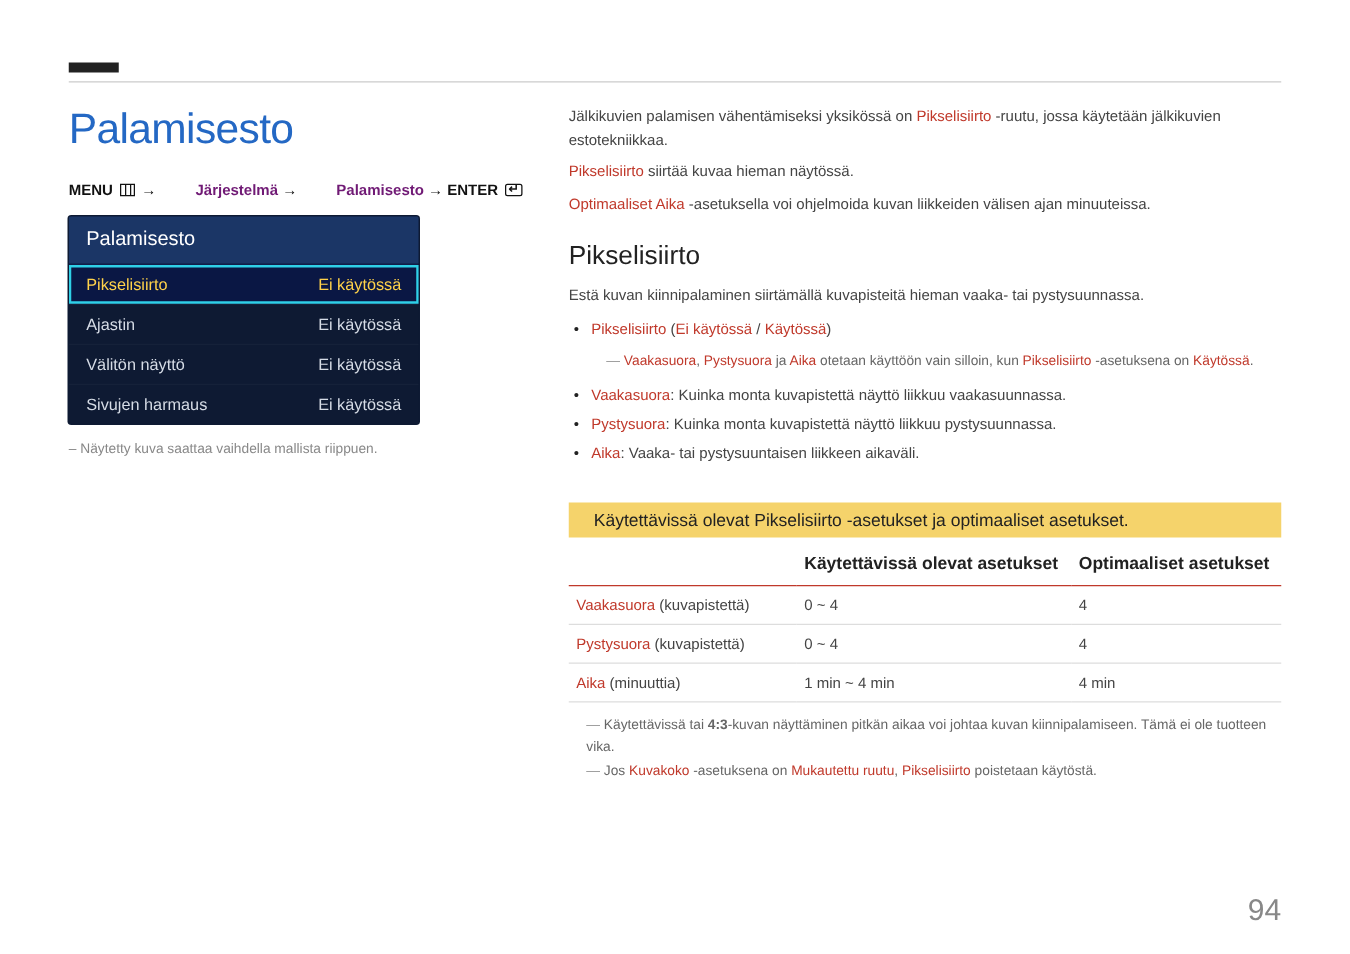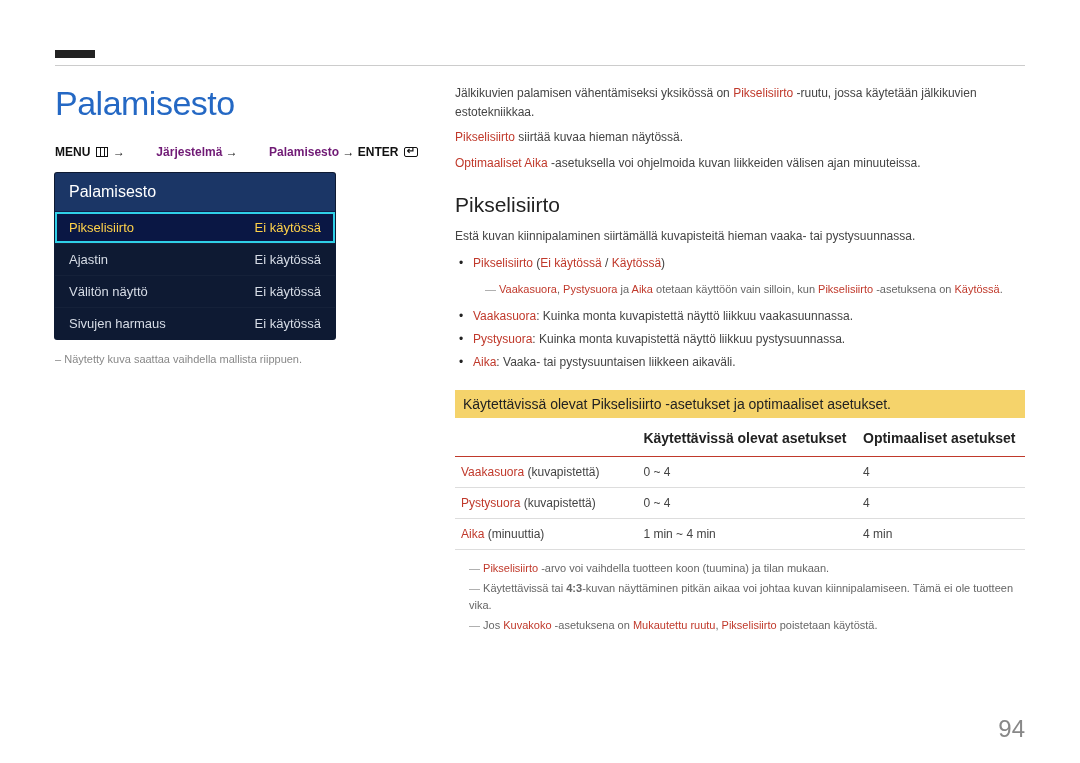--- a/index.html
+++ b/index.html
@@ -120,22 +120,22 @@
     font-size: 11px; color: #666; line-height:1.6;
     padding-left: 30px; margin: 2px 0;
   }
   .subnote::before { content: '― '; color:#999; }
 
   .tablehead-strip {
     background: #f5d36b;
     color: #222;
     font-size: 14px;
     font-weight: 500;
-    padding: 6px 8px;
-    margin-top: 16px;
+    padding: 6px 20px;
+    margin-top: 28px;
   }
   table.tbl {
     width: 100%;
     border-collapse: collapse;
     margin-top: 4px;
   }
   table.tbl th {
     text-align: left;
     font-size: 14px;
     font-weight: 600;
@@ -268,23 +268,20 @@
         <tr>
           <td><span class="hl">Aika</span><span> (minuuttia)</span></td>
           <td class="hl">1 min ~ 4 min</td>
           <td class="hl">4 min</td>
         </tr>
       </tbody>
     </table>
 
     <div class="footnotes">
       <div class="subnote">
-        <span class="hl">Pikselisiirto</span><span> -arvo voi vaihdella tuotteen koon (tuumina) ja tilan mukaan.</span>
-      </div>
-      <div class="subnote">
         <span>Käytettävissä tai </span><b>4:3</b><span>-kuvan näyttäminen pitkän aikaa voi johtaa kuvan kiinnipalamiseen. Tämä ei ole tuotteen vika.</span>
       </div>
       <div class="subnote">
         <span>Jos </span><span class="hl">Kuvakoko</span><span> -asetuksena on </span><span class="hl">Mukautettu ruutu</span><span>, </span><span class="hl">Pikselisiirto</span><span> poistetaan käytöstä.</span>
       </div>
     </div>
 
   </div>
 </div>
 

